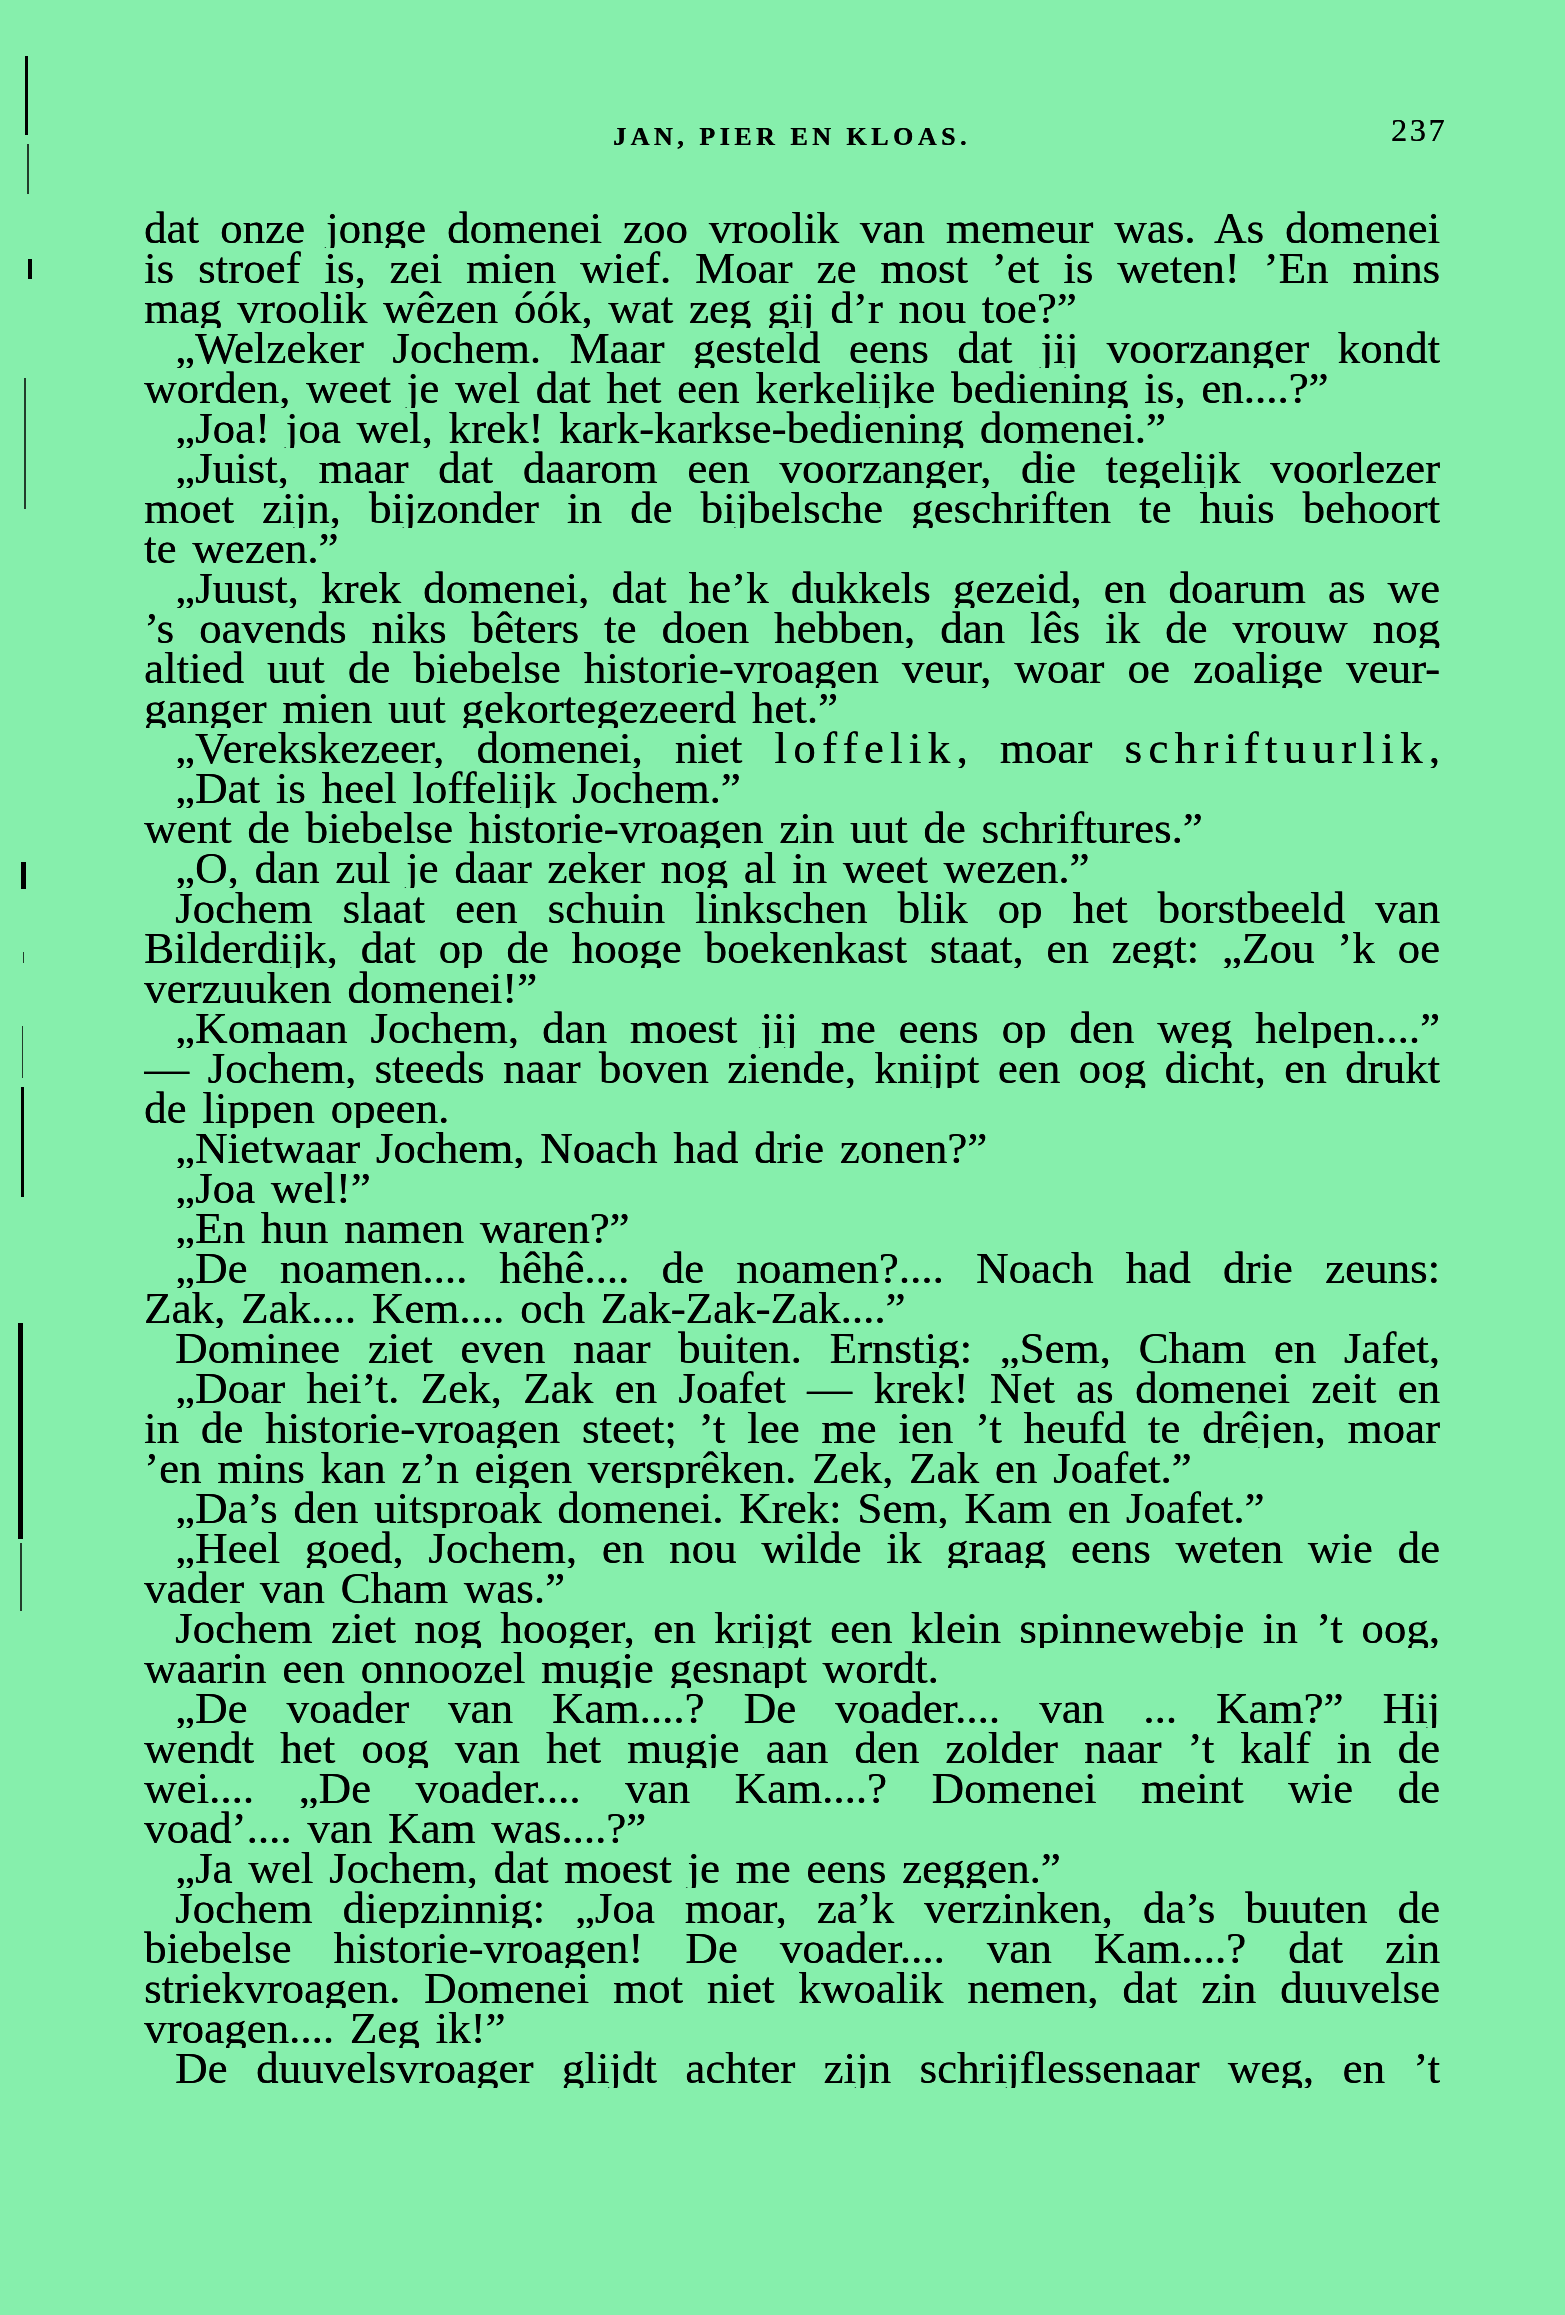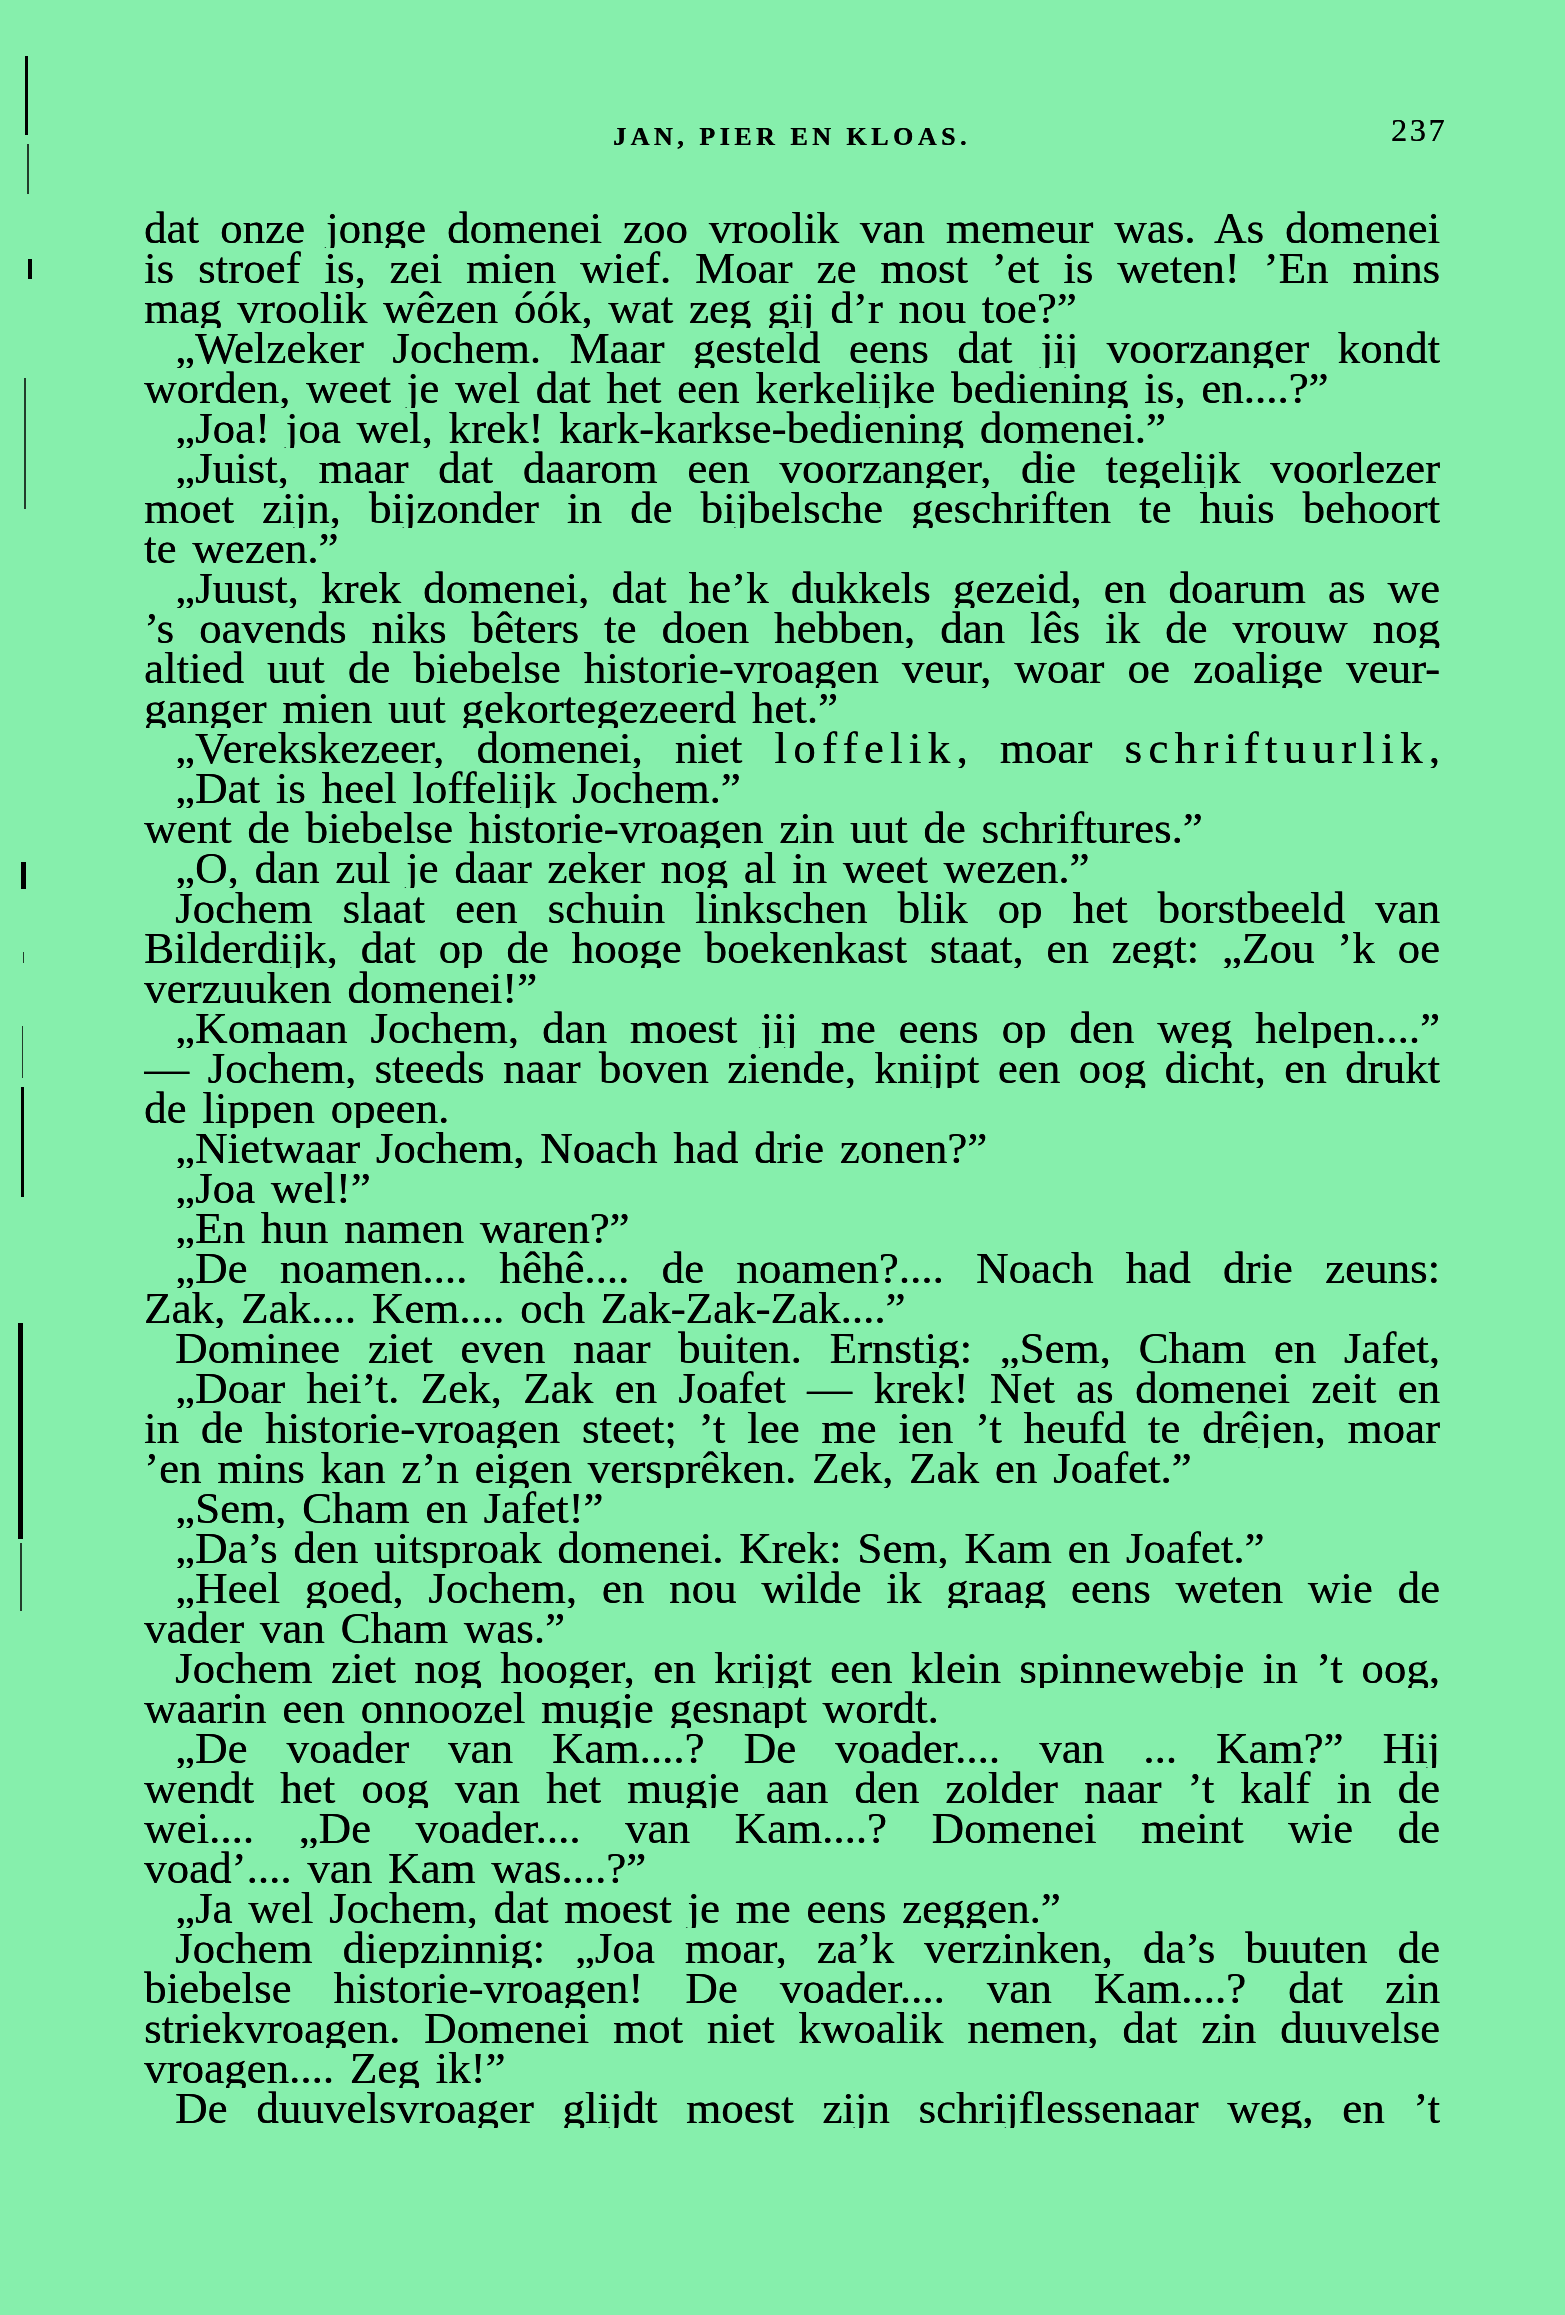--- a/index.html
+++ b/index.html
@@ -87,36 +87,35 @@
       <div class="line"><span>de lippen opeen.</span></div>
       <div class="line ind"><span>„Nietwaar Jochem, Noach had drie zonen?”</span></div>
       <div class="line ind"><span>„Joa wel!”</span></div>
       <div class="line ind"><span>„En hun namen waren?”</span></div>
       <div class="line ind just"><span>„De noamen.... hêhê.... de noamen?.... Noach had drie zeuns:</span></div>
       <div class="line"><span>Zak, Zak.... Kem.... och Zak-Zak-Zak....”</span></div>
       <div class="line ind just"><span>Dominee ziet even naar buiten. Ernstig: „Sem, Cham en Jafet,</span></div>
       <div class="line ind just"><span>„Doar hei’t. Zek, Zak en Joafet — krek! Net as domenei zeit en</span></div>
       <div class="line just"><span>in de historie-vroagen steet; ’t lee me ien ’t heufd te drêjen, moar</span></div>
       <div class="line"><span>’en mins kan z’n eigen versprêken. Zek, Zak en Joafet.”</span></div>
-      <div class="line ind"><span>„Sem, Cham en Jafet!”</span></div>
       <div class="line ind"><span>„Da’s den uitsproak domenei. Krek: Sem, Kam en Joafet.”</span></div>
       <div class="line ind just"><span>„Heel goed, Jochem, en nou wilde ik graag eens weten wie de</span></div>
       <div class="line"><span>vader van Cham was.”</span></div>
       <div class="line ind just"><span>Jochem ziet nog hooger, en krijgt een klein spinnewebje in ’t oog,</span></div>
       <div class="line"><span>waarin een onnoozel mugje gesnapt wordt.</span></div>
       <div class="line ind just"><span>„De voader van Kam....? De voader.... van ... Kam?” Hij</span></div>
       <div class="line just"><span>wendt het oog van het mugje aan den zolder naar ’t kalf in de</span></div>
       <div class="line just"><span>wei.... „De voader.... van Kam....? Domenei meint wie de</span></div>
       <div class="line"><span>voad’.... van Kam was....?”</span></div>
       <div class="line ind"><span>„Ja wel Jochem, dat moest je me eens zeggen.”</span></div>
       <div class="line ind just"><span>Jochem diepzinnig: „Joa moar, za’k verzinken, da’s buuten de</span></div>
       <div class="line just"><span>biebelse historie-vroagen! De voader.... van Kam....? dat zin</span></div>
       <div class="line just"><span>striekvroagen. Domenei mot niet kwoalik nemen, dat zin duuvelse</span></div>
       <div class="line"><span>vroagen.... Zeg ik!”</span></div>
-      <div class="line ind just"><span>De duuvelsvroager glijdt moest zijn schrijflessenaar weg, en ’t</span></div>
+      <div class="line ind just"><span>De duuvelsvroager glijdt achter zijn schrijflessenaar weg, en ’t</span></div>
     </div>
 
   <div class="artifact" style="left:25px;top:56px;width:2.7px;height:79px;"></div>
   <div class="artifact soft" style="left:27px;top:144px;width:1.8px;height:50px;"></div>
   <div class="artifact" style="left:28px;top:259px;width:3.6px;height:20px;"></div>
   <div class="artifact soft" style="left:24px;top:378px;width:1.8px;height:131px;"></div>
   <div class="artifact" style="left:21px;top:862px;width:4.5px;height:27px;"></div>
   <div class="artifact soft" style="left:22.5px;top:952px;width:1.8px;height:10.8px;"></div>
   <div class="artifact soft" style="left:21.6px;top:1026px;width:1.8px;height:52px;"></div>
   <div class="artifact" style="left:21px;top:1087px;width:2.7px;height:110px;"></div>

